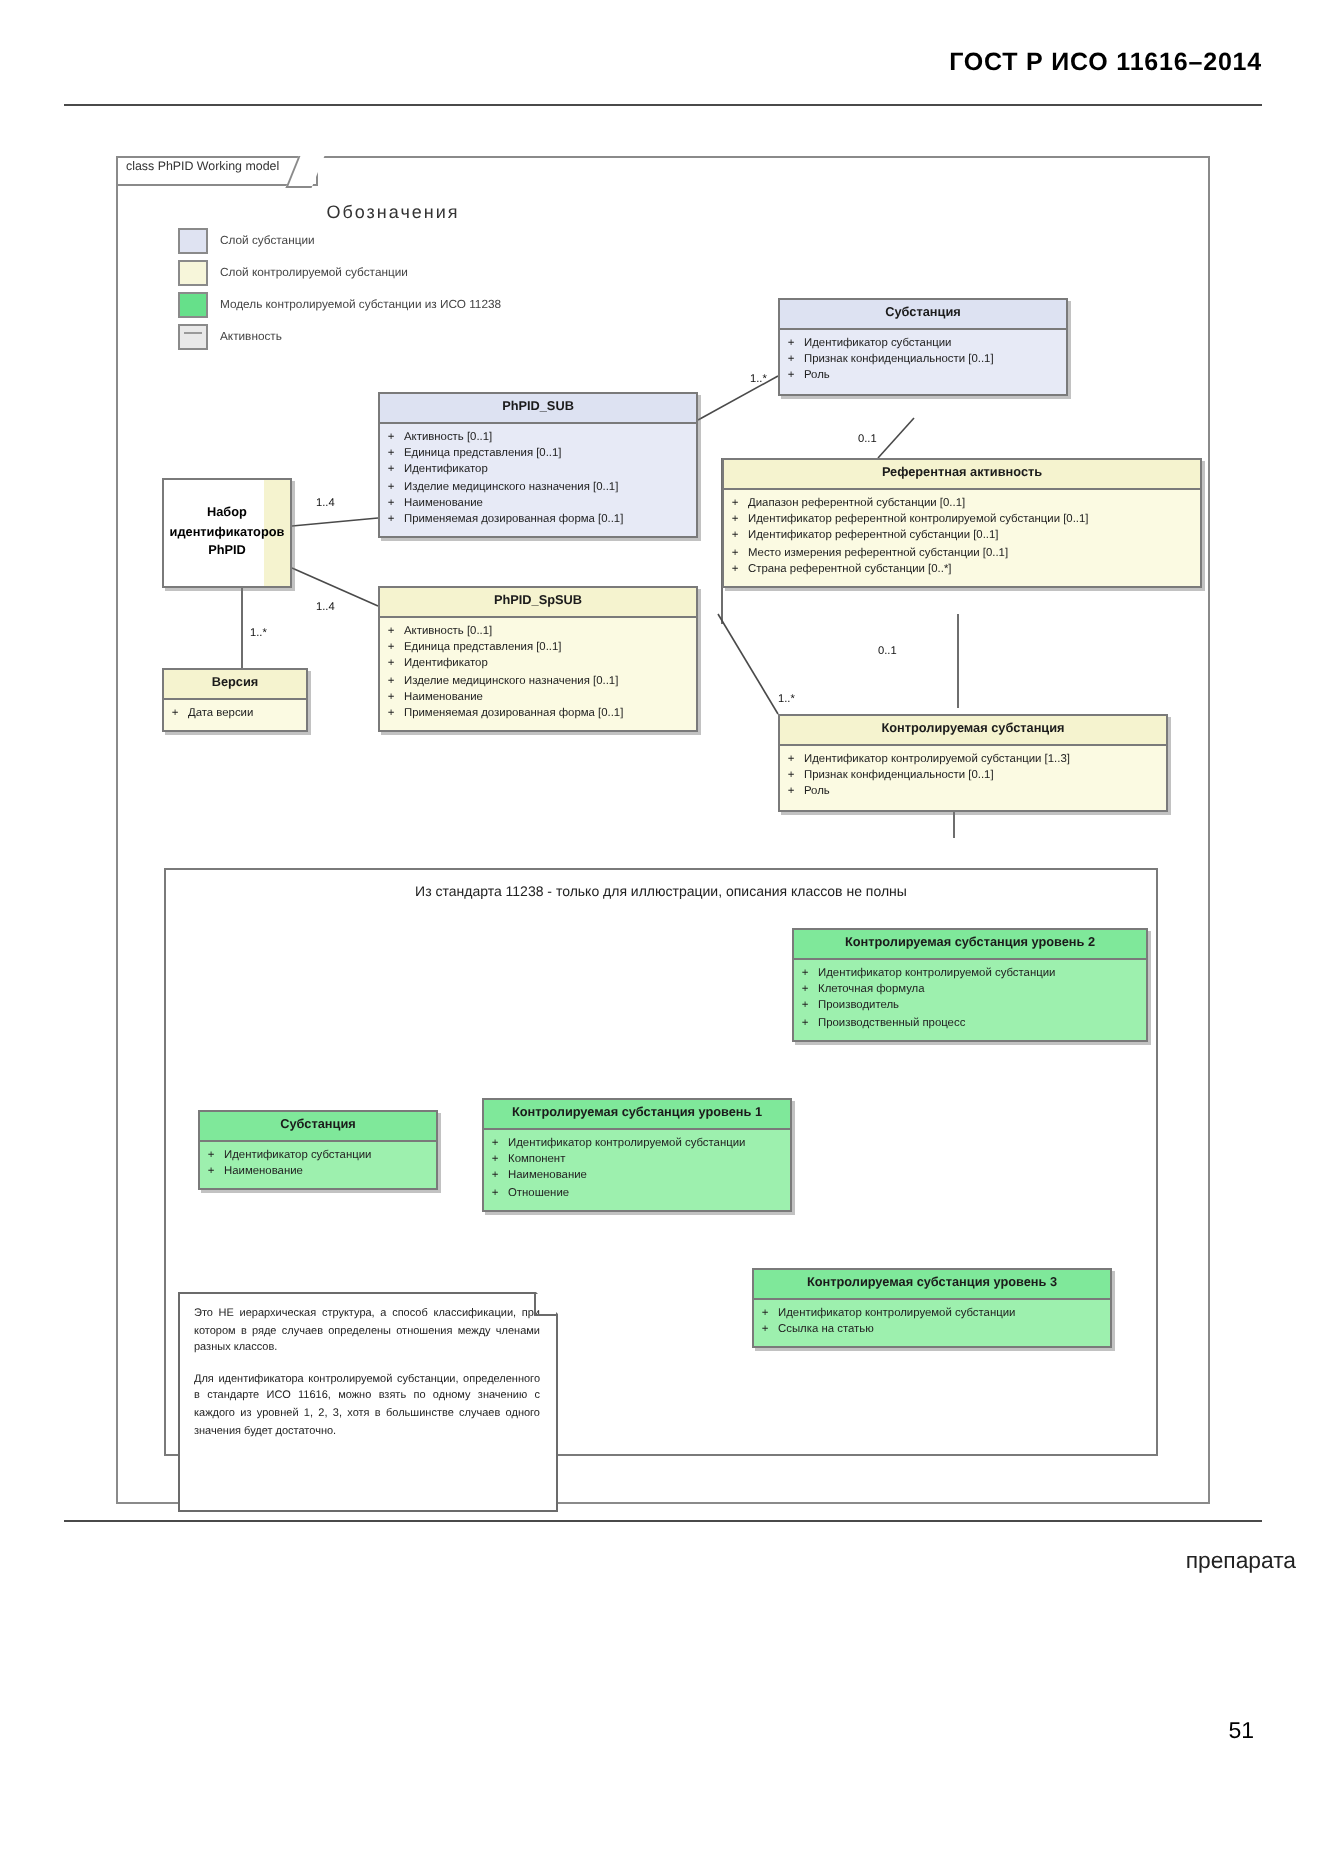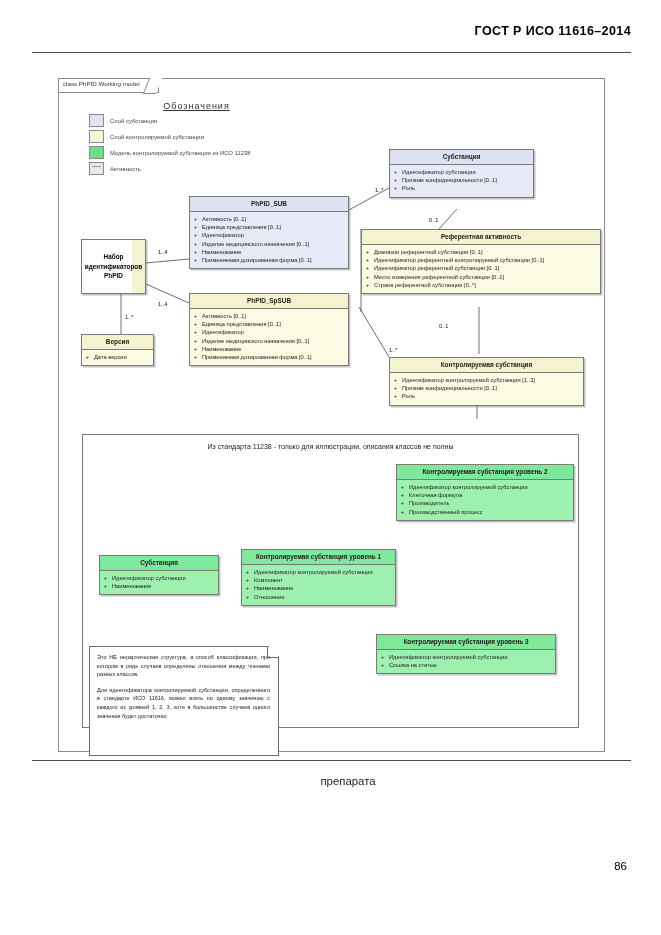--- a/index.html
+++ b/index.html
@@ -26,21 +26,21 @@
     position:absolute; left:32px; right:30px; top:760px;
     border-top:1px solid #4a4a4a;
   }
 
   
   .caption {
     position:absolute; left:48px; width:600px; top:766px;
     font-size:11.4px; line-height:30px;
     text-align:justify; color:#222;
   }
-  .caption .l2 { display:block; text-align:center; }
+  .caption .l2 { display:block; text-align:right; }
   .page-number {
     position:absolute; right:34px; top:860px;
     font-size:11.5px;
   }
 
   
   .frame {
     position:absolute; left:58px; top:78px;
     width:545px; height:672px;
     border:1px solid #8a8a8a;
@@ -60,21 +60,21 @@
     width:12px; height:15px;
     border-left:1px solid #8a8a8a;
     transform:skewX(-22deg); background:#fff;
     border-bottom:1px solid #8a8a8a;
   }
 
   
   .legend { position:absolute; left:30px; top:22px; width:300px; }
   .legend-title {
     font-size:9px; color:#333; text-align:center;
-    width:215px; margin-left:0; letter-spacing:1px;text-decoration:underline;
+    width:215px; margin-left:0; letter-spacing:1px;
   }
   .legend-row {
     display:flex; align-items:center; gap:6px;
     margin-top:3px; font-size:5.9px; color:#444;
   }
   .swatch { width:13px; height:11px; border:1px solid #8a8a8a; flex:none; }
   .sw-sub  { background:#dfe3f2; }
   .sw-csub { background:#f7f6da; }
   .sw-iso  { background:#66e08a; }
   .sw-act  { background:#e9e9e9; position:relative; }
@@ -469,15 +469,15 @@
     </div>
 
   </div>
 
   <div class="rule-bottom"></div>
 
   <div class="caption">
     <span class="l2">препарата</span>
   </div>
 
-  <div class="page-number">86</div>
+  <div class="page-number">51</div>
 
 </div>
 
 </body></html>

